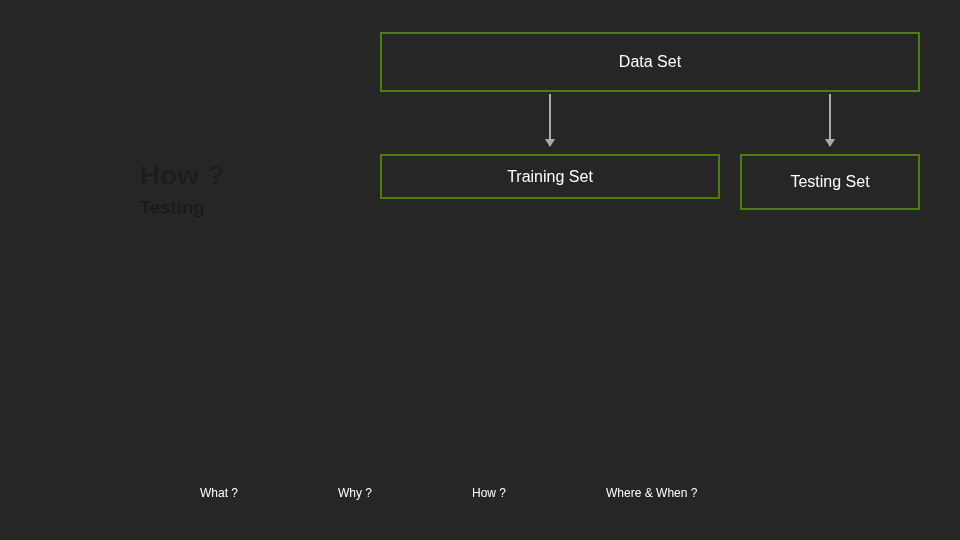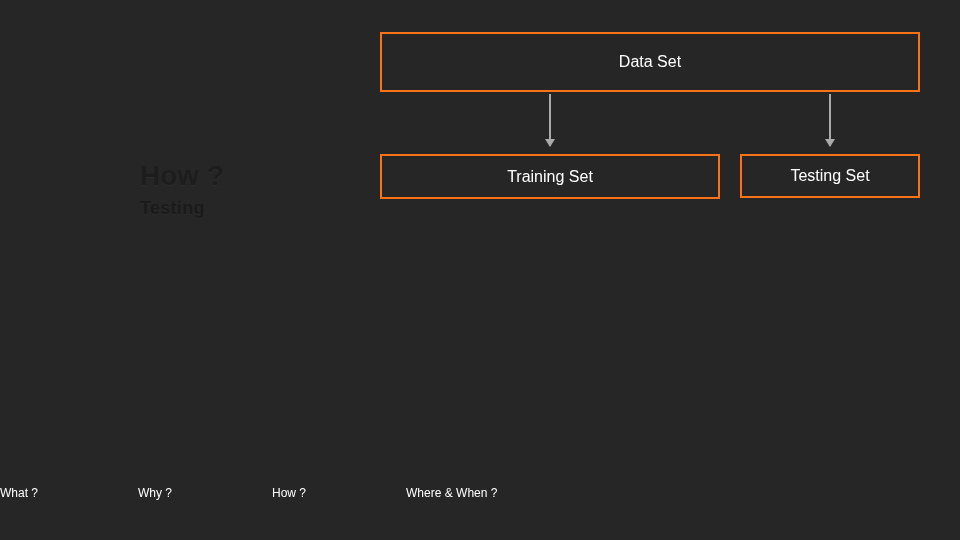--- a/index.html
+++ b/index.html
@@ -6,21 +6,21 @@
   body {
     width: 960px;
     height: 540px;
     background: #262626;
     font-family: Arial, sans-serif;
     position: relative;
     overflow: hidden;
   }
   .box {
     position: absolute;
-    border: 2px solid #f97316;
+    border: 2px solid #4d7c0f;
     background: transparent;
     color: #fff;
     display: flex;
     align-items: center;
     justify-content: center;
     font-size: 16px;
   }
   .data-set-box {
     left: 380px;
     top: 32px;
@@ -30,21 +30,21 @@
   .training-box {
     left: 380px;
     top: 154px;
     width: 340px;
     height: 45px;
   }
   .testing-box {
     left: 740px;
     top: 154px;
     width: 180px;
-    height: 44px;
+    height: 56px;
   }
   .arrow {
     position: absolute;
     width: 2px;
     background: #aaa;
   }
   .arrow::after {
     content: '';
     position: absolute;
     bottom: -1px;
@@ -83,20 +83,21 @@
     color: #1a1a1a;
     text-shadow: 0 1px 0 rgba(255,255,255,0.03);
     letter-spacing: 0.3px;
   }
   .bottom-nav {
     position: absolute;
     bottom: 40px;
     left: 0;
     width: 960px;
     display: flex;
+    padding-left: 200px;
   }
   .nav-item {
     color: #fff;
     font-size: 12px;
     margin-right: 100px;
     white-space: nowrap;
   }
 </style>
 </head>
 <body>

